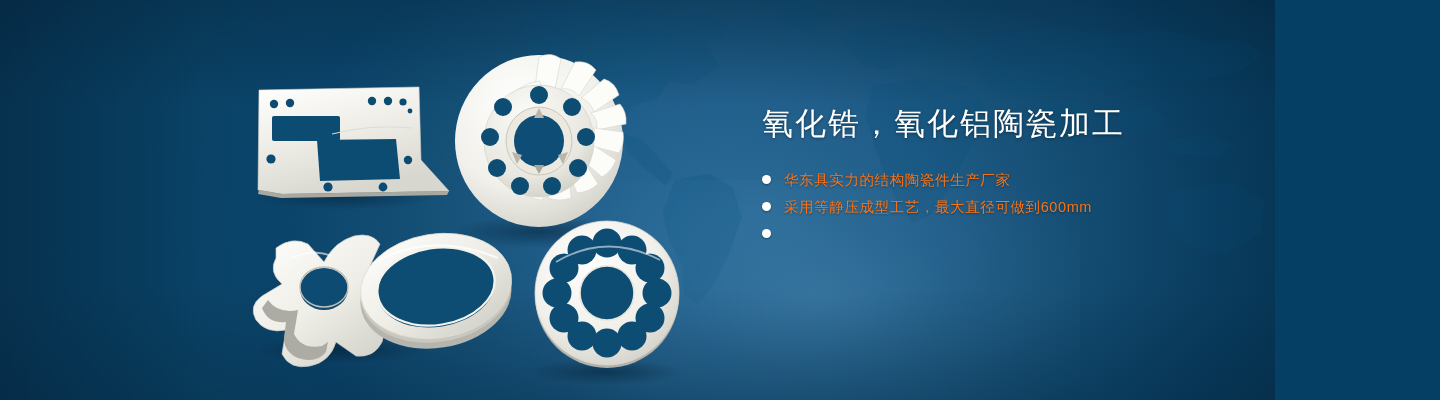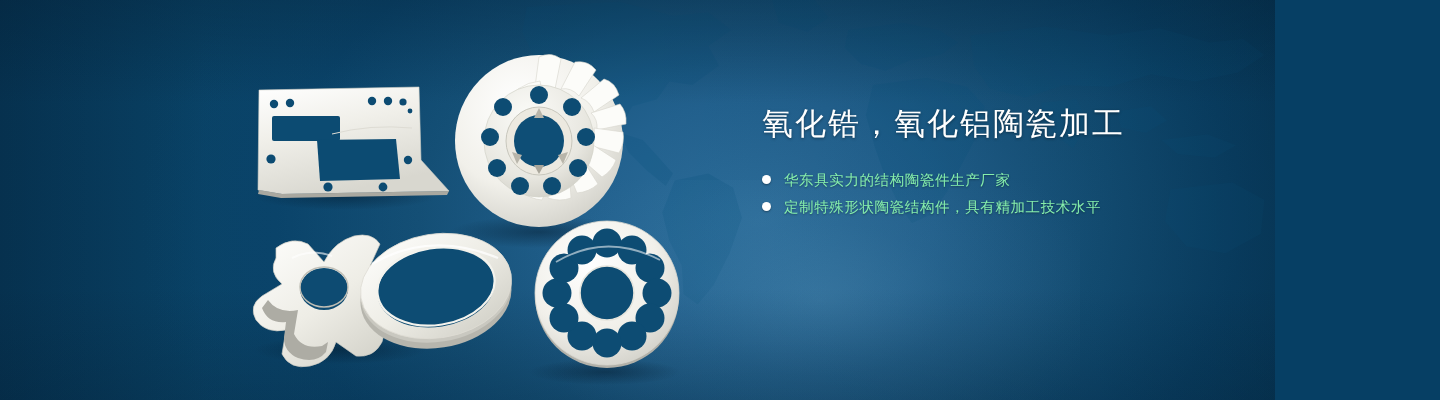--- a/index.html
+++ b/index.html
@@ -58,21 +58,21 @@
     height:23px; margin-bottom:4px;
   }
   .bullet-dot {
     width:9px; height:9px; border-radius:50%;
     background:#ffffff; flex:0 0 9px;
     margin-right:13px;
     box-shadow:0 1px 2px rgba(0,0,0,0.35);
   }
   .bullet-text {
     font-size:14.5px; line-height:20px;
-    color:#86efac; letter-spacing:0.6px;
+    color:#f97316; letter-spacing:0.6px;
     white-space:nowrap;
     text-shadow:0 1px 2px rgba(0,0,0,0.35);
   }
 
   
   .parts { position:absolute; left:0; top:0; width:1440px; height:400px; pointer-events:none; }
 </style>
 </head>
 <body>
 
@@ -275,23 +275,26 @@
 
     <div class="headline">氧化锆，氧化铝陶瓷加工</div>
 
     <div class="bullets">
 
       <div class="bullet-row">
         <span class="bullet-dot"></span>
         <span class="bullet-text">华东具实力的结构陶瓷件生产厂家</span>
       </div>
 
-
       <div class="bullet-row">
         <span class="bullet-dot"></span>
-        <span class="bullet-text">定制特殊形状陶瓷结构件，具有精加工技术水平</span>
+        <span class="bullet-text">采用等静压成型工艺，最大直径可做到600mm</span>
+      </div>
+
+      <div class="bullet-row">
+        <span class="bullet-dot"></span>
       </div>
 
 
     </div>
   </div>
 
 </div>
 
 </body></html>

